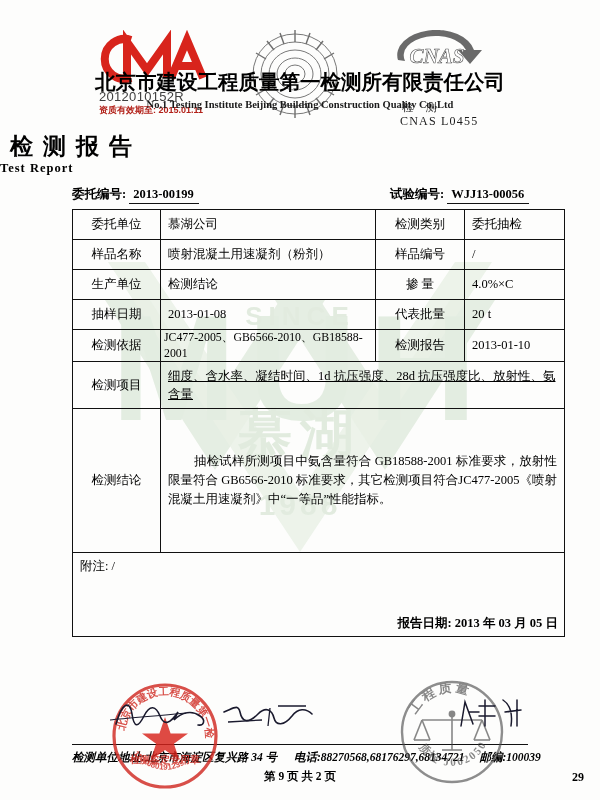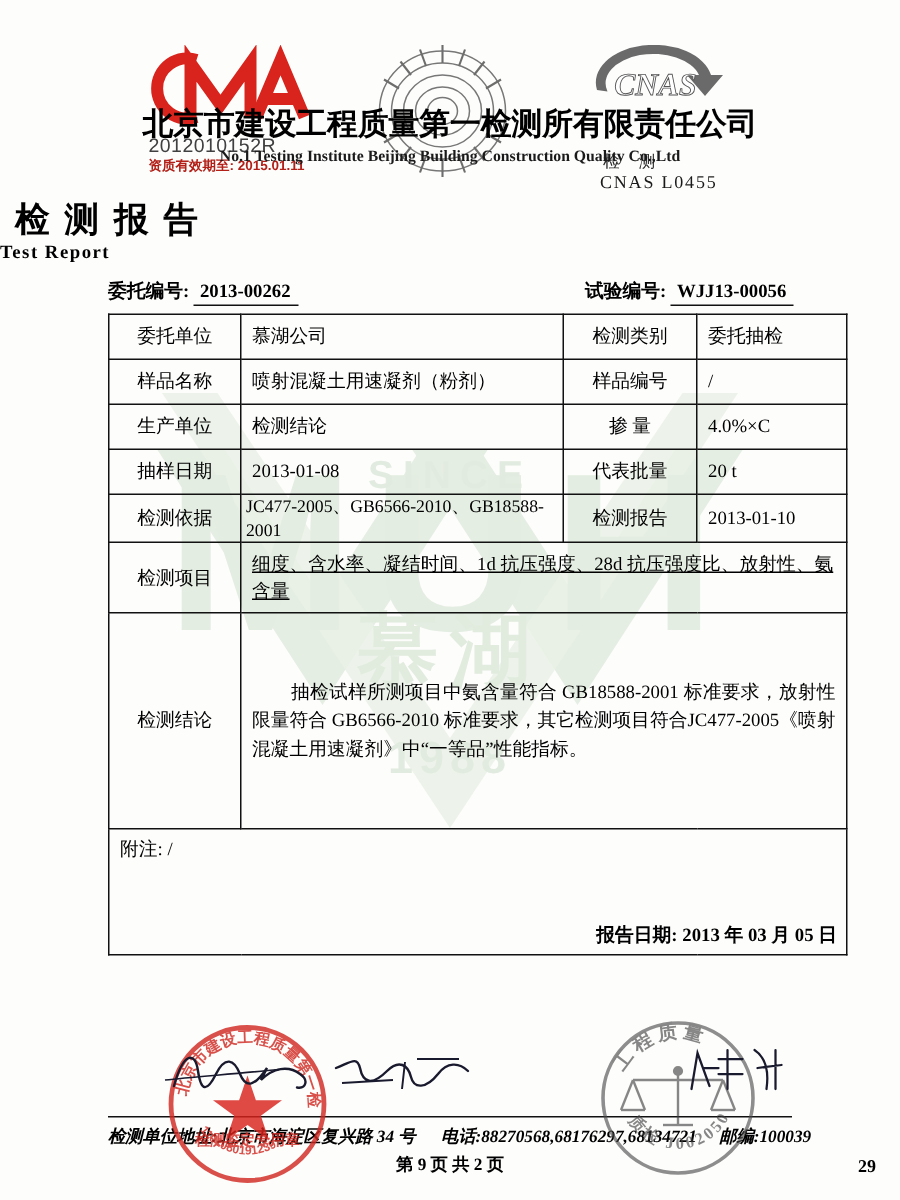--- a/index.html
+++ b/index.html
@@ -337,21 +337,21 @@
     <div class="org-cn">北京市建设工程质量第一检测所有限责任公司</div>
     <div class="org-en">No.1 Testing Institute Beijing Building Construction Quality Co.,Ltd</div>
   </div>
 
   <div class="doc-title">检测报告</div>
   <div class="doc-title-en">Test  Report</div>
 
   <div class="numline">
     <div class="left">
       <span>委托编号:</span>
-      <span class="val">2013-00262</span>
+      <span class="val">2013-00199</span>
     </div>
     <div class="right">
       <span>试验编号:</span>
       <span class="val">WJJ13-00056</span>
     </div>
   </div>
 
   <table class="tbl">
     <tbody>
         <tr class="r1">

